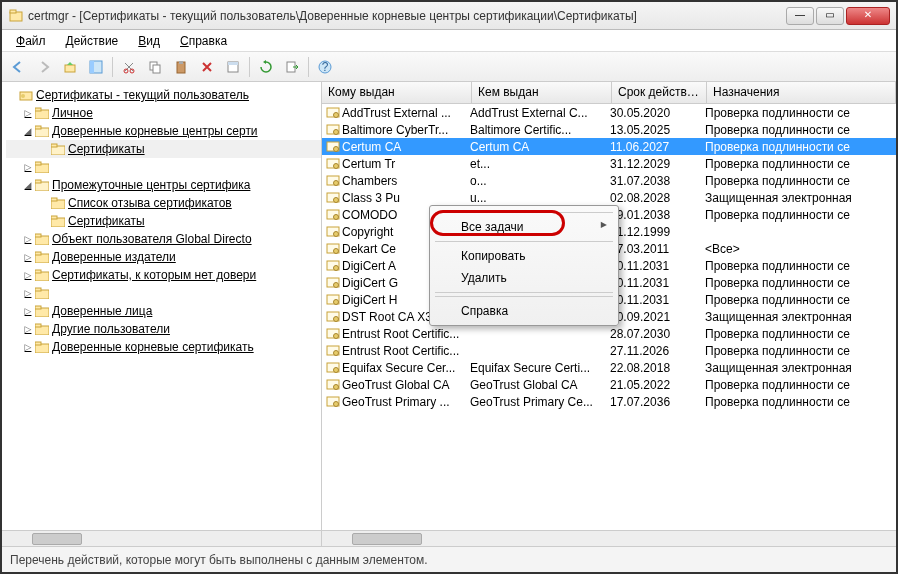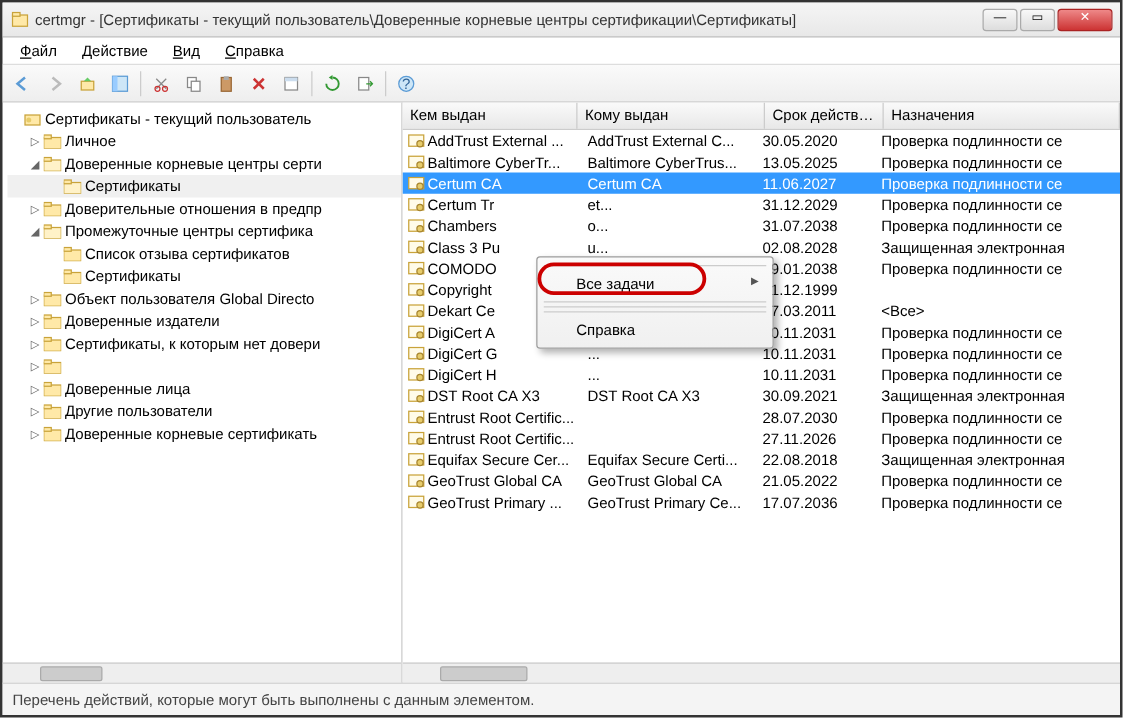--- a/index.html
+++ b/index.html
@@ -10,21 +10,21 @@
 .win-btns { display: flex; gap: 2px; }
 .win-btn { width: 28px; height: 18px; border: 1px solid #aaa; border-radius: 3px; background: linear-gradient(#f8f8f8,#ddd); text-align: center; line-height: 14px; font-size: 10px; }
 .win-btn.close { background: linear-gradient(#e88,#c33); color:#fff; border-color:#a22; width:44px; }
 .menubar { height: 22px; display: flex; align-items: center; padding: 0 6px; gap: 4px; border-bottom: 1px solid #ddd; }
 .menubar span { padding: 2px 8px; text-decoration: underline; text-decoration-color: transparent; }
 .menubar span:first-letter { text-decoration: underline; }
 .toolbar { height: 30px; display: flex; align-items: center; padding: 0 4px; gap: 2px; border-bottom: 1px solid #ccc; background: linear-gradient(#fafafa,#eee); }
 .tb-btn { width: 24px; height: 24px; border: 1px solid transparent; border-radius: 3px; display: inline-flex; align-items: center; justify-content: center; }
 .tb-sep { width: 1px; height: 20px; background: #ccc; margin: 0 2px; }
 .main { display: flex; height: calc(100% - 28px - 22px - 30px - 26px); }
-.tree-pane { width: 320px; border-right: 1px solid #ccc; overflow: hidden; position: relative; padding: 4px 0; }
+.tree-pane { width: 320px; border-right: 1px solid #ccc; overflow: hidden; position: relative; padding: 4px 0; text-decoration: underline; }
 .tree { list-style: none; padding-left: 4px; }
 .tree-item { display: flex; align-items: center; height: 18px; white-space: nowrap; padding-left: 0; }
 .tree-item .twist { width: 12px; text-align: center; color: #666; font-size: 9px; }
 .tree-item .ticon { width: 16px; height: 16px; margin-right: 2px; display: inline-flex; align-items: center; justify-content: center; }
 .tree-item.selected { background: #f0f0f0; }
 .list-pane { flex: 1; overflow: hidden; position: relative; }
 .list-header { display: flex; height: 22px; background: linear-gradient(#fafafa,#e8e8e8); border-bottom: 1px solid #ccc; }
 .col { padding: 3px 6px; border-right: 1px solid #ccc; overflow: hidden; text-overflow: ellipsis; white-space: nowrap; }
 .c1 { width: 150px; } .c2 { width: 140px; } .c3 { width: 95px; } .c4 { flex: 1; }
 .list-body { position: relative; }
@@ -190,21 +190,20 @@
           <span>Сертификаты</span>
         </li>
         <li class="tree-item" style="padding-left: 16px;">
           <span class="twist">▷</span>
           <span class="ticon">
             <svg width="14" height="12">
               <rect x="0" y="3" width="14" height="9" fill="#ffe9a8" stroke="#c9a33a"></rect>
               <rect x="0" y="1" width="6" height="3" fill="#ffe9a8" stroke="#c9a33a"></rect>
             </svg>
           </span>
-          <span>Доверительные отношения в предпр</span>
         </li>
         <li class="tree-item" style="padding-left: 16px;">
           <span class="twist">◢</span>
           <span class="ticon">
             <svg width="14" height="12">
               <rect x="0" y="3" width="14" height="9" fill="#fff2c8" stroke="#c9a33a"></rect>
               <rect x="0" y="1" width="6" height="3" fill="#ffe9a8" stroke="#c9a33a"></rect>
             </svg>
           </span>
           <span>Промежуточные центры сертифика</span>
@@ -299,22 +298,22 @@
           <span>Доверенные корневые сертификать</span>
         </li>
       </ul>
     <div class="hscroll">
         <div class="thumb"></div>
       </div>
   </div>
 
   <div class="list-pane">
     <div class="list-header">
+      <div class="col c1">Кому выдан</div>
       <div class="col c2">Кем выдан</div>
-      <div class="col c1">Кому выдан</div>
       <div class="col c3">Срок действия</div>
       <div class="col c4">Назначения</div>
     </div>
     <div class="list-body" id="list-body">
         <div class="row">
           <span class="ricon">
             <svg width="14" height="12">
               <rect x="1" y="1" width="12" height="9" fill="#fffbe8" stroke="#c9a33a"></rect>
               <circle cx="10" cy="8" r="2.5" fill="#e7cc6b" stroke="#a8862f"></circle>
             </svg>
@@ -325,21 +324,21 @@
           <span class="cell c4" style="flex:1">Проверка подлинности се</span>
         </div>
         <div class="row">
           <span class="ricon">
             <svg width="14" height="12">
               <rect x="1" y="1" width="12" height="9" fill="#fffbe8" stroke="#c9a33a"></rect>
               <circle cx="10" cy="8" r="2.5" fill="#e7cc6b" stroke="#a8862f"></circle>
             </svg>
           </span>
           <span class="cell c1" style="width:128px">Baltimore CyberTr...</span>
-          <span class="cell c2" style="width:140px">Baltimore CyberTrus...</span>
+          <span class="cell c2" style="width:140px">Baltimore Certific...</span>
           <span class="cell c3" style="width:95px">13.05.2025</span>
           <span class="cell c4" style="flex:1">Проверка подлинности се</span>
         </div>
         <div class="row selected">
           <span class="ricon">
             <svg width="14" height="12">
               <rect x="1" y="1" width="12" height="9" fill="#fffbe8" stroke="#c9a33a"></rect>
               <circle cx="10" cy="8" r="2.5" fill="#e7cc6b" stroke="#a8862f"></circle>
             </svg>
           </span>
@@ -531,20 +530,22 @@
     <div class="hscroll">
         <div class="thumb"></div>
       </div>
   </div>
 </div>
 
 <div class="context-menu">
   <div class="cm-sep"></div>
   <div class="cm-item has-sub">Все задачи</div>
   <div class="cm-sep"></div>
+  <div class="cm-item">Копировать</div>
+  <div class="cm-item">Удалить</div>
   <div class="cm-sep"></div>
   <div class="cm-sep"></div>
   <div class="cm-item">Справка</div>
 </div>
 <div class="highlight-oval"></div>
 
 <div class="statusbar">
   <span>Перечень действий, которые могут быть выполнены с данным элементом.</span>
 </div>
 

